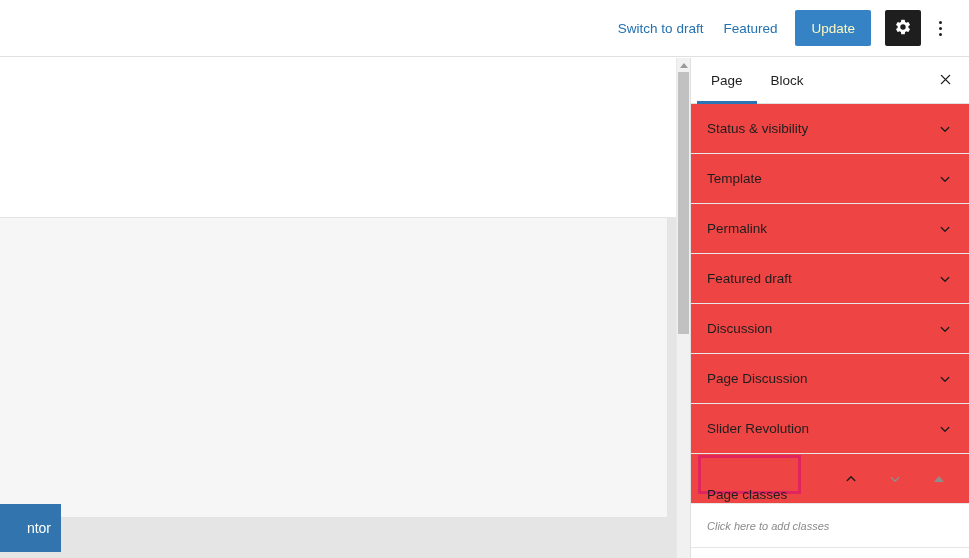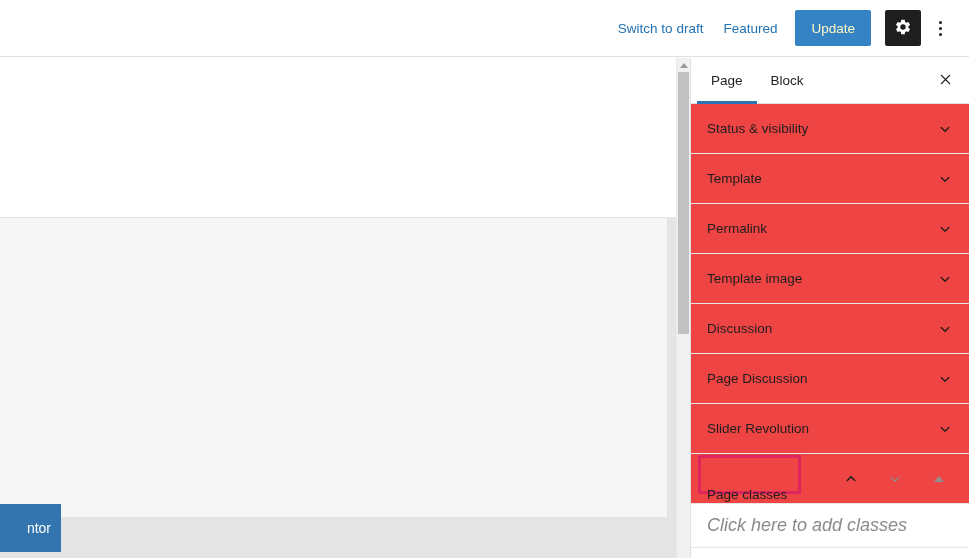--- a/index.html
+++ b/index.html
@@ -257,21 +257,21 @@
   .classes-input {
     height: 44px;
     display: flex;
     align-items: center;
     padding: 0 16px;
     border-bottom: 1px solid #e6e6e6;
     background: #ffffff;
     cursor: text;
   }
   .classes-placeholder {
-    font-size: 18px;
+    font-size: 11px;
     font-style: italic;
     color: #8a8a8a;
   }
   .classes-tail {
     height: 24px;
     background: #ffffff;
   }
 </style>
 </head>
 <body>
@@ -351,21 +351,21 @@
     <div class="panel-row">
       <span class="panel-row-label">Permalink</span>
       <span class="chev">
         <svg width="18" height="18" viewBox="0 0 24 24" fill="none" aria-hidden="true">
           <path d="M7 10l5 5 5-5" stroke="#1e1e1e" stroke-width="1.7" stroke-linecap="round" stroke-linejoin="round"></path>
         </svg>
       </span>
     </div>
 
     <div class="panel-row">
-      <span class="panel-row-label">Template image</span>
+      <span class="panel-row-label">Featured draft</span>
       <span class="chev">
         <svg width="18" height="18" viewBox="0 0 24 24" fill="none" aria-hidden="true">
           <path d="M7 10l5 5 5-5" stroke="#1e1e1e" stroke-width="1.7" stroke-linecap="round" stroke-linejoin="round"></path>
         </svg>
       </span>
     </div>
 
     <div class="panel-row">
       <span class="panel-row-label">Discussion</span>
       <span class="chev">

